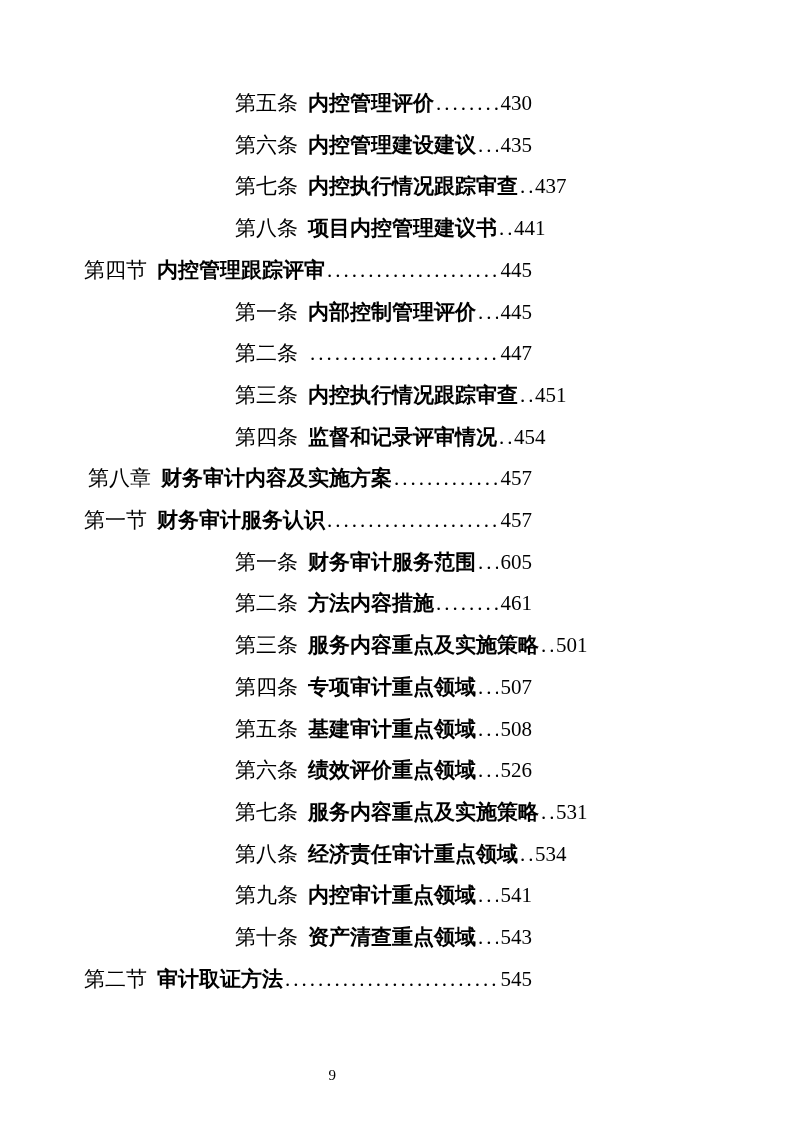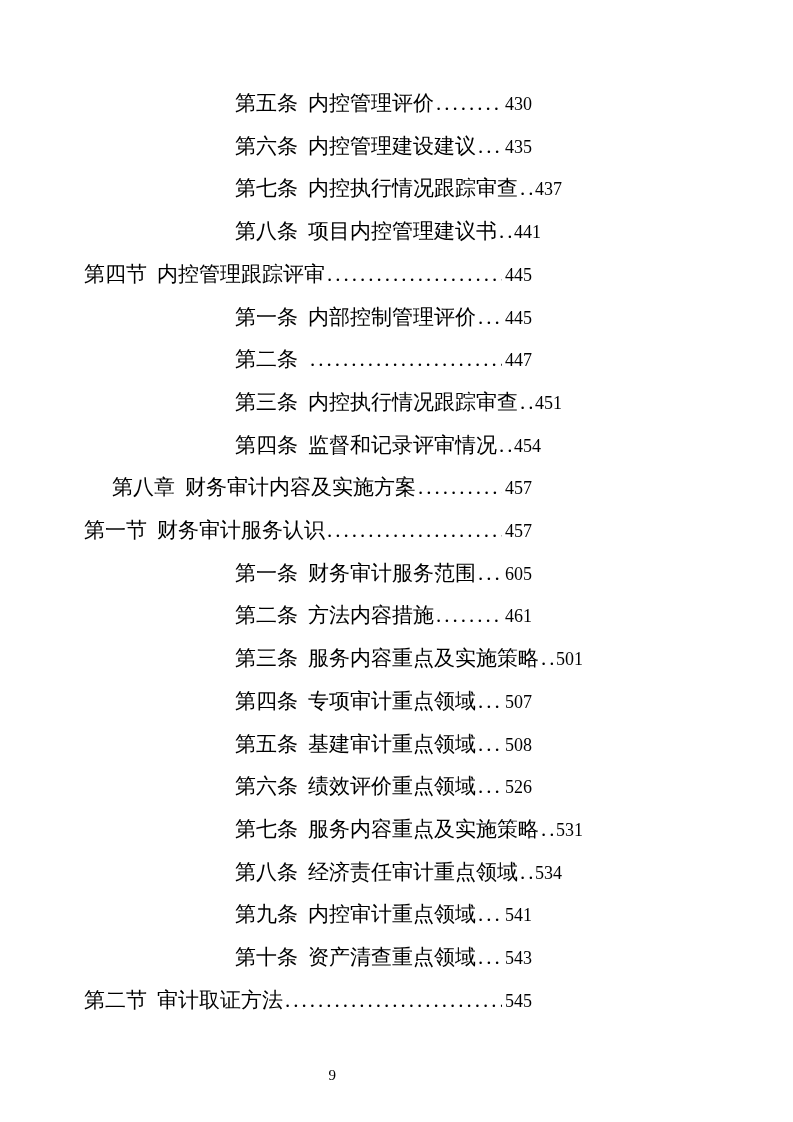--- a/index.html
+++ b/index.html
@@ -20,49 +20,49 @@
     padding-top: 83px;
   }
   .toc-row {
     display: flex;
     align-items: baseline;
     line-height: 41.7px;
     font-size: 21px;
     padding-right: 115px;
     cursor: pointer;
   }
-  .toc-row.level-chapter { padding-left: 112px; }
+  .toc-row.level-chapter { padding-left: 88px; }
   .toc-row.level-section { padding-left: 84px; }
   .toc-row.level-article { padding-left: 235px; }
   .toc-label {
     white-space: nowrap;
     margin-right: 10px;
     font-weight: 400;
   }
   .toc-title {
     white-space: nowrap;
-    font-weight: 400;
+    font-weight: 700;
   }
   .toc-dots {
     flex: 1 1 auto;
     overflow: hidden;
     white-space: nowrap;
     margin: 0 3px 0 2px;
     min-width: 12px;
   }
   .toc-dots::after {
     content: "..........................................................................................................................................";
     letter-spacing: 3px;
     font-size: 21px;
     font-weight: 400;
   }
   .toc-page {
     white-space: nowrap;
     font-weight: 400;
-    font-size: 18px;
+    font-size: 21px;
   }
   .page-footer {
     position: absolute;
     left: 0;
     right: 0;
     top: 1066px;
     text-align: center;
   }
   .footer-page-number {
     font-size: 15px;

